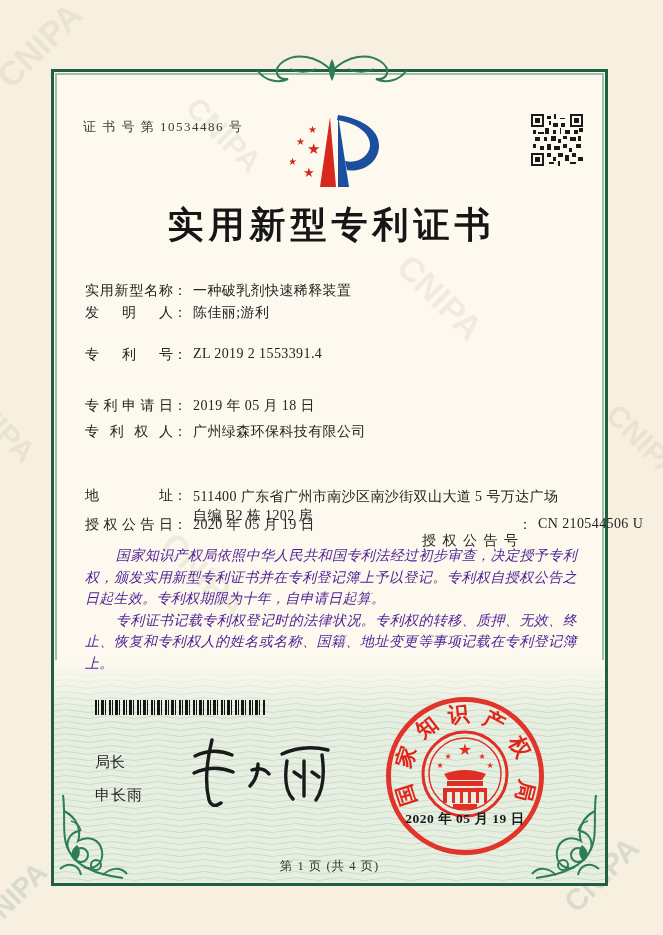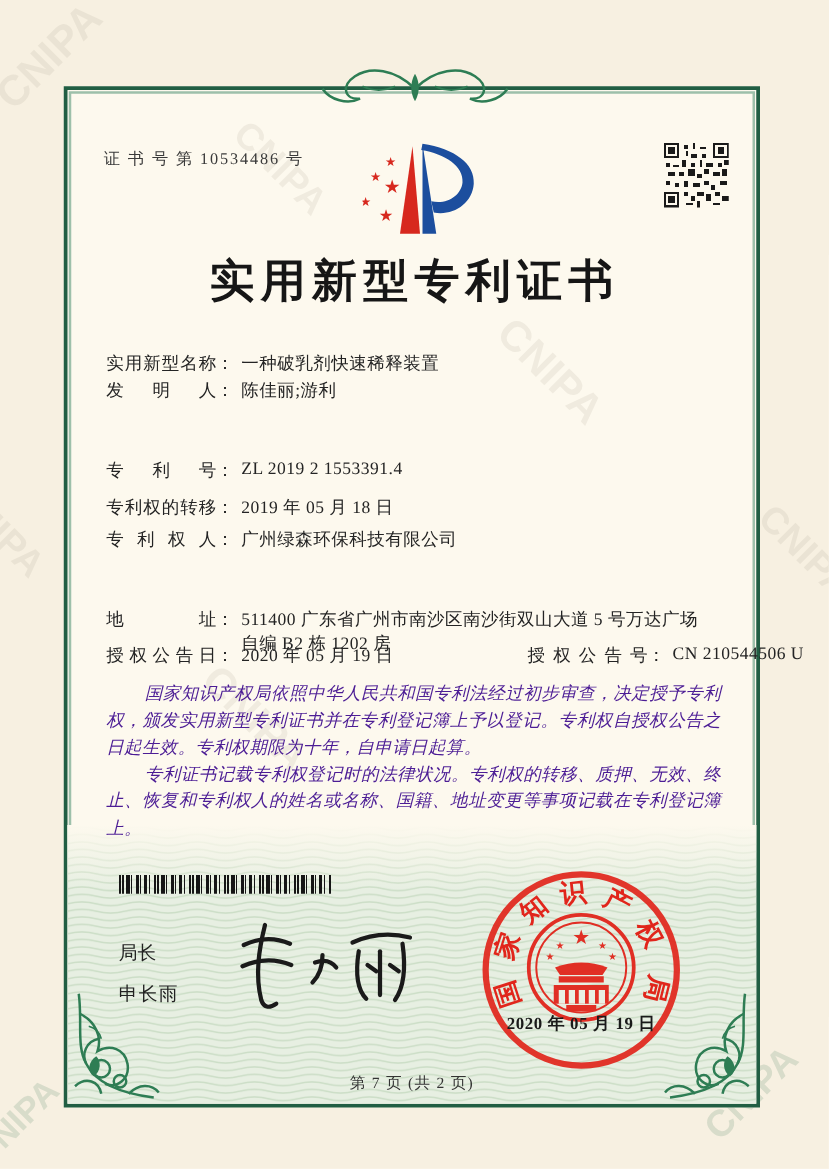--- a/index.html
+++ b/index.html
@@ -35,21 +35,21 @@
   .title{position:absolute;left:0;top:201px;width:663px;text-align:center;
     font-size:36px;font-weight:bold;letter-spacing:5px;color:#161616;}
 
   
   .row{position:absolute;left:85px;font-size:14px;color:#242424;}
   .lbl{display:inline-block;width:88px;text-align:justify;text-align-last:justify;vertical-align:top;}
   .colon{display:inline-block;vertical-align:top;}
   .val{display:inline-block;vertical-align:top;padding-left:6px;letter-spacing:0.4px;}
   .val.wrap{width:368px;line-height:19px;}
   .grant2{position:absolute;left:337px;top:0;white-space:nowrap;}
-  .grant2 .lbl{width:96px;}
+  .grant2 .lbl{width:96px;margin-top:16px;}
 
   
   .paras{position:absolute;left:85px;top:545px;width:492px;font-size:14px;line-height:21.5px;
     font-style:italic;color:#4c1d95;text-align:justify;}
   .paras p{margin:0;text-indent:2.2em;letter-spacing:0.3px;}
 
   
   .barcode{position:absolute;left:95px;top:700px;width:170px;height:15px;
     background:repeating-linear-gradient(90deg,
       #151515 0 2px,transparent 2px 3px,
@@ -218,25 +218,25 @@
   </svg>
 
   <div class="title">实用新型专利证书</div>
 
   <div class="row" style="top:282px;">
     <span class="lbl">实用新型名称</span><span class="colon">：</span><span class="val">一种破乳剂快速稀释装置</span>
   </div>
   <div class="row" style="top:304px;">
     <span class="lbl">发明人</span><span class="colon">：</span><span class="val">陈佳丽;游利</span>
   </div>
-  <div class="row" style="top:368px;">
+  <div class="row" style="top:346px;">
     <span class="lbl">专利号</span><span class="colon">：</span><span class="val">ZL 2019 2 1553391.4</span>
   </div>
   <div class="row" style="top:397px;">
-    <span class="lbl">专利权的转移</span><span class="colon">：</span><span class="val">2019 年 05 月 18 日</span>
+    <span class="lbl">专利申请日</span><span class="colon">：</span><span class="val">2019 年 05 月 18 日</span>
   </div>
   <div class="row" style="top:423px;">
     <span class="lbl">专利权人</span><span class="colon">：</span><span class="val">广州绿森环保科技有限公司</span>
   </div>
   <div class="row" style="top:487px;">
     <span class="lbl">地址</span><span class="colon">：</span><span class="val wrap">511400 广东省广州市南沙区南沙街双山大道 5 号万达广场自编 B2 栋 1202 房</span>
   </div>
   <div class="row" style="top:516px;width:520px;">
     <span class="lbl">授权公告日</span><span class="colon">：</span><span class="val">2020 年 05 月 19 日</span>
     <span class="grant2">
@@ -296,15 +296,15 @@
         <rect x="27" y="68" width="5" height="11"></rect>
         <rect x="35" y="68" width="5" height="11"></rect>
         <rect x="43" y="68" width="5" height="11"></rect>
         <rect x="51" y="68" width="5" height="11"></rect>
         <rect x="59" y="68" width="5" height="11"></rect>
       </g>
     </svg>
     <div class="seal-date">2020 年 05 月 19 日</div>
   </div>
 
-  <div class="page-info">第 7 页 (共 2 页)</div>
+  <div class="page-info">第 1 页 (共 4 页)</div>
 
 </div>
 
 </body></html>

